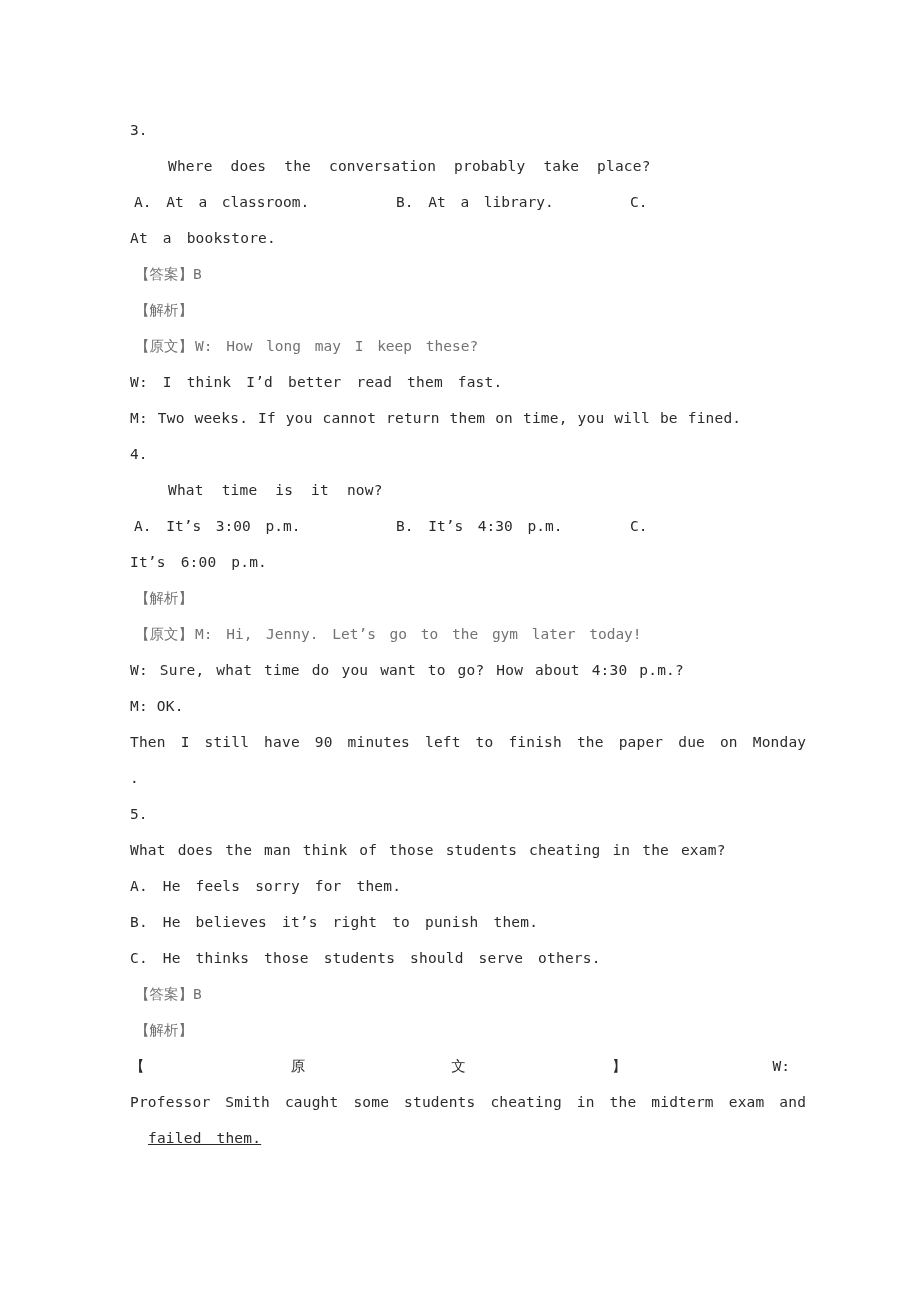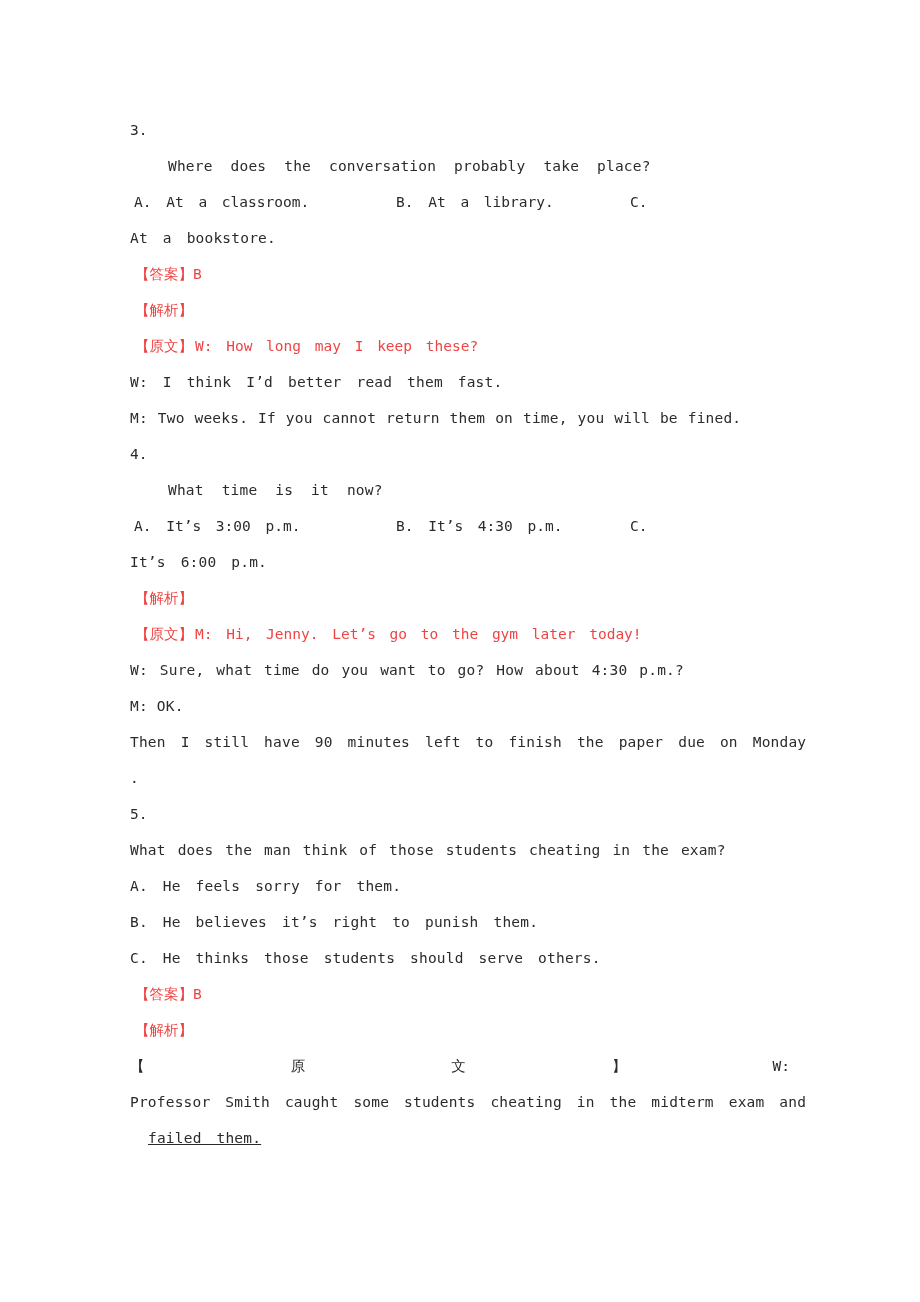--- a/index.html
+++ b/index.html
@@ -46,21 +46,21 @@
   .qnum { font-size: 14.5px; line-height: 36px; height: 36px; }
 
   
   .cn {
     font-family: "DejaVu Sans", "Liberation Sans", sans-serif;
     font-size: 14.5px;
     line-height: 36px;
     height: 36px;
     padding-left: 5px;
     white-space: nowrap;
-    color: #ef4444;
+    color: #737373;
   }
   .cn .lat {
     font-family: "DejaVu Sans Mono", "Liberation Mono", monospace;
     font-size: 14.5px;
   }
   .cn.yw .lat { word-spacing: 5px; padding-left: 2px; }
 
   
   .optrow {
     position: relative;

